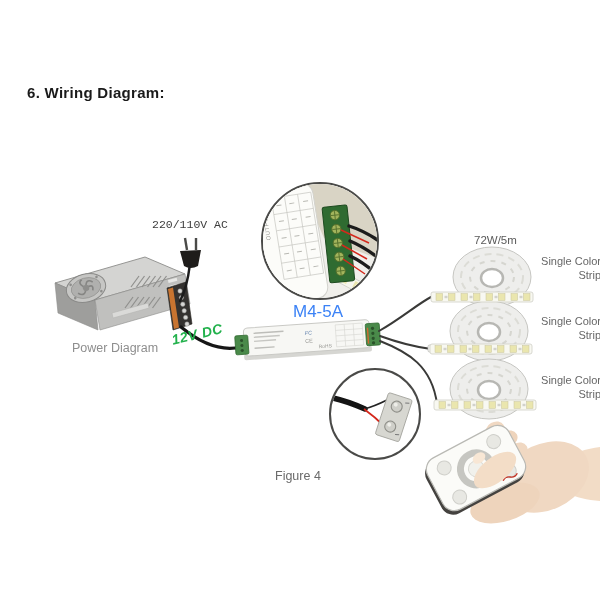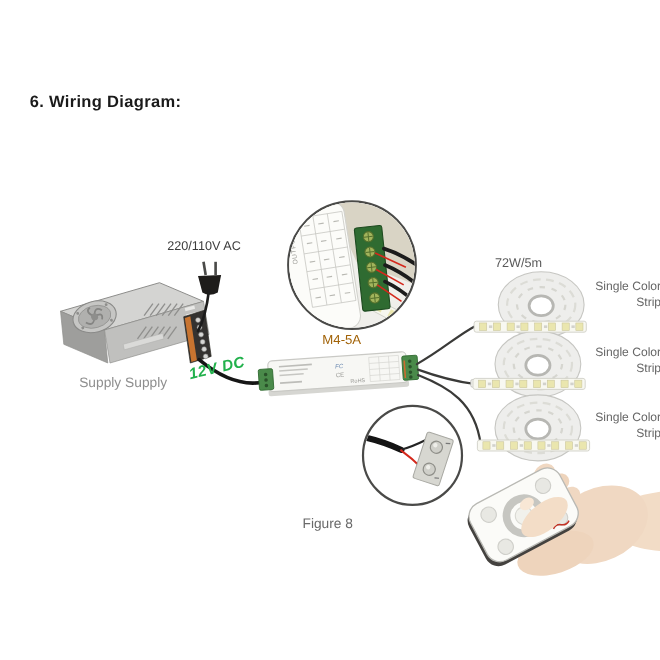--- a/index.html
+++ b/index.html
@@ -2,26 +2,26 @@
 <html><head>
 <meta charset="utf-8">
 <style>
   html,body{margin:0;padding:0;background:#fff;}
   .canvas{position:relative;width:600px;height:600px;background:#ffffff;overflow:hidden;
           font-family:"Liberation Sans","DejaVu Sans",sans-serif;}
   .art{position:absolute;left:0;top:0;}
   .lbl{position:absolute;color:#5a5a5a;white-space:nowrap;z-index:10;}
   .title{left:27px;top:84px;font-size:15px;font-weight:bold;color:#1a1a1a;letter-spacing:.3px;}
   .subtitle{left:36px;top:142px;font-size:11.5px;color:#4a4a4a;}
-  .ac{left:152px;top:218px;font-size:11.5px;color:#3c3c3c;}
+  .ac{left:152px;top:218px;font-size:11.5px;color:#3c3c3c;font-family:Liberation Mono, monospace;}
   .psu{left:72px;top:341px;font-size:12.5px;color:#8e8e8e;}
   .dc{left:170px;top:332px;font-size:14px;font-weight:bold;font-style:italic;color:#22b14c;
       transform:rotate(-13deg);transform-origin:left top;letter-spacing:.5px;}
-  .model{left:293px;top:302px;font-size:12px;color:#a16207;}
-  .strip-power{left:450px;top:234px;font-size:11.5px;color:#5a5a5a;}
+  .model{left:293px;top:302px;font-size:17px;color:#3b82f6;}
+  .strip-power{left:474px;top:234px;font-size:11.5px;color:#5a5a5a;}
   .strip-label{width:74px;text-align:right;font-size:11px;line-height:1.25;color:#666;white-space:normal;}
   .sl1{left:527px;top:255px;} .sl2{left:527px;top:315px;} .sl3{left:527px;top:374px;}
   .figure{left:275px;top:469px;font-size:12.5px;color:#6a6a6a;}
 </style>
 </head>
 <body>
 
 <div class="canvas">
 
 <svg class="art" width="600" height="600" viewBox="0 0 600 600">
@@ -290,21 +290,21 @@
     <circle cx="476" cy="469" r="16" fill="none" stroke="#c6c6c1" stroke-width="7"></circle>
     <circle cx="476" cy="469" r="8" fill="#f1f1ec" stroke="#d8d8d2" stroke-width="1"></circle>
     <path d="M494 492 q 4 -3 8 0 q 4 3 8 0" stroke="#c23326" stroke-width="1.4" fill="none"></path>
   </g>
   <ellipse cx="495" cy="470" rx="25" ry="12.5" fill="#f3ddc7" transform="rotate(-38 495 470)"></ellipse>
   <ellipse cx="479" cy="458" rx="7" ry="5" fill="#f8e7d5" transform="rotate(-38 479 458)"></ellipse>
 </svg>
 
   <div class="lbl title">6. Wiring Diagram:</div>
   <div class="lbl ac">220/110V AC</div>
-  <div class="lbl psu">Supply Supply</div>
+  <div class="lbl psu">Power Diagram</div>
   <div class="lbl dc">12V DC</div>
   <div class="lbl model">M4-5A</div>
   <div class="lbl strip-power">72W/5m</div>
   <div class="lbl strip-label sl1">Single Color Strip</div>
   <div class="lbl strip-label sl2">Single Color Strip</div>
   <div class="lbl strip-label sl3">Single Color Strip</div>
-  <div class="lbl figure">Figure 8</div>
+  <div class="lbl figure">Figure 4</div>
 </div>
 
 </body></html>

